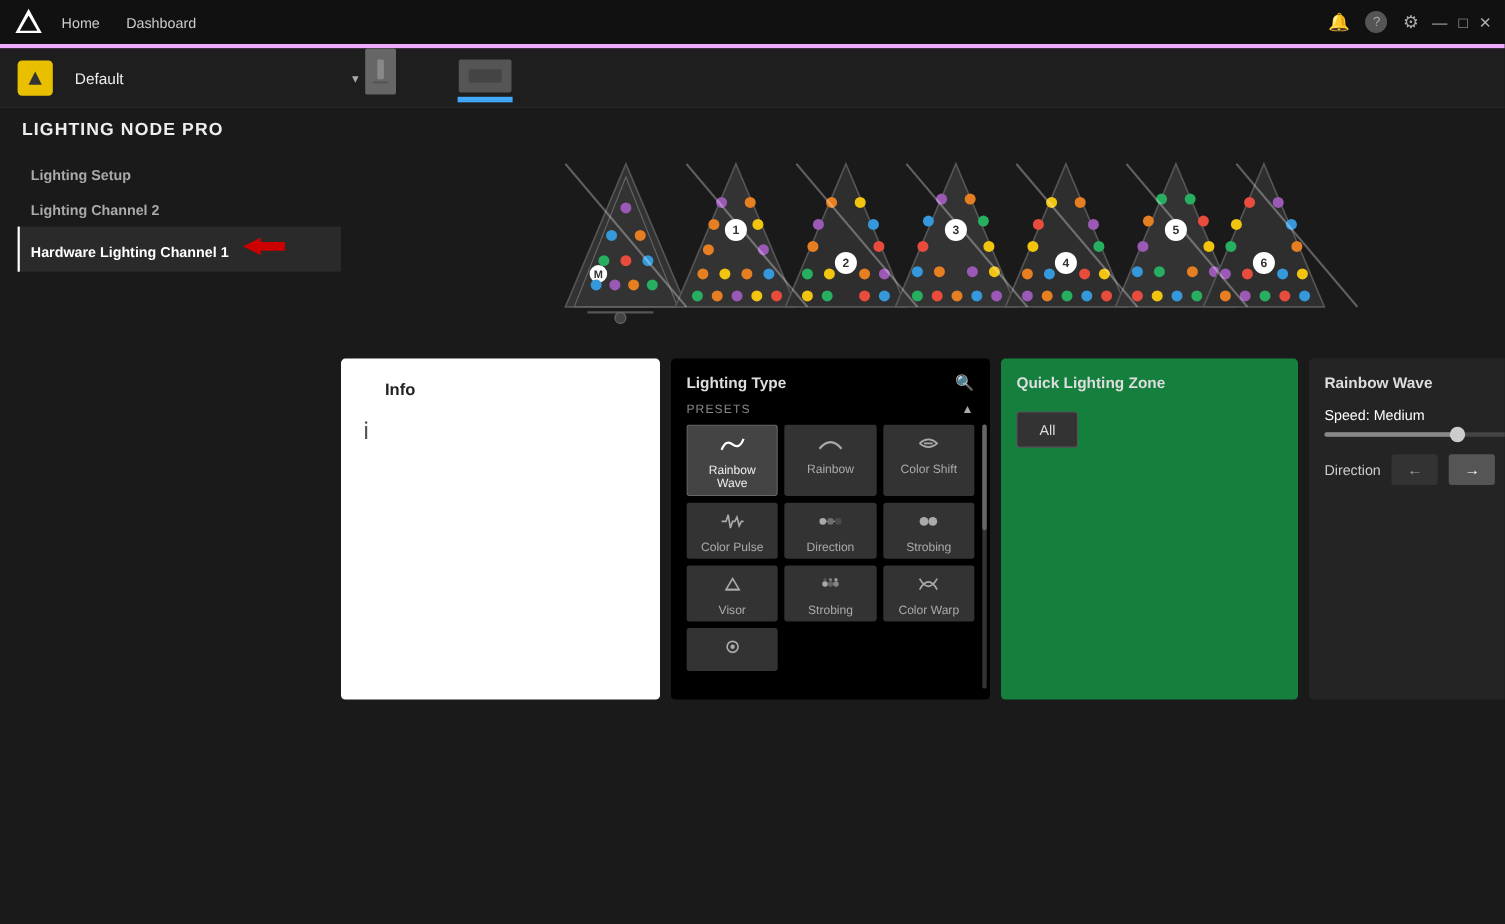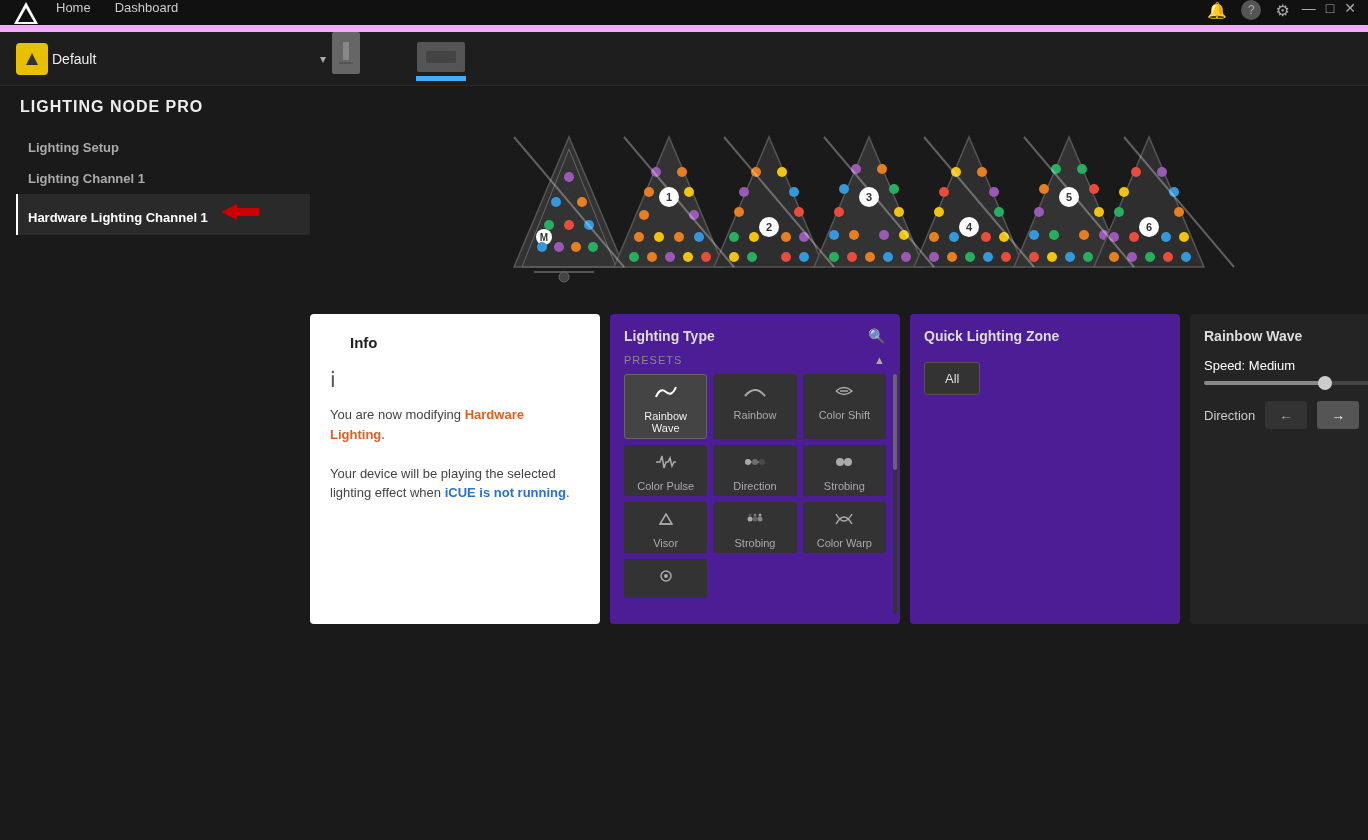--- a/index.html
+++ b/index.html
@@ -9,25 +9,25 @@
       background: #1a1a1a;
       color: #ccc;
       font-family: 'Segoe UI', Arial, sans-serif;
       font-size: 13px;
       overflow: hidden;
     }
 
     
     .topbar {
       background: #111;
-      height: 32px;
-      display: flex;
-      align-items: flex-start;
+      height: 44px;
+      display: flex;
+      align-items: center;
       padding: 0 12px;
-      border-bottom: 7px solid #f0abfc;
+      border-bottom: 4px solid #f0abfc;
     }
     .topbar-logo {
       width: 28px; height: 28px;
       margin-right: 16px;
     }
     .topbar-nav {
       display: flex;
       gap: 24px;
       flex: 1;
     }
@@ -155,21 +155,21 @@
       font-size: 13px;
       color: #444;
       line-height: 1.5;
     }
     .info-panel .info-text .hw { color: #e06020; font-weight: 600; }
     .info-panel .info-text .hl { color: #2a70d0; font-weight: 600; }
 
     
     .lighting-type-panel {
       width: 290px;
-      background: #4c1d95;
+      background: #000000;
       border-radius: 4px;
       padding: 14px;
       flex-shrink: 0;
       position: relative;
     }
     .panel-title {
       font-size: 14px;
       font-weight: bold;
       color: #ddd;
       margin-bottom: 10px;
@@ -216,21 +216,21 @@
       color: #aaa;
     }
     .preset-btn.selected .preset-icon { color: #fff; }
     .preset-btn:last-child {
       grid-column: 1;
     }
 
     
     .quick-zone-panel {
       width: 270px;
-      background: #4c1d95;
+      background: #15803d;
       border-radius: 4px;
       padding: 14px;
       flex-shrink: 0;
     }
     .all-btn {
       background: #333;
       border: 1px solid #555;
       color: #ddd;
       padding: 8px 20px;
       border-radius: 3px;
@@ -318,21 +318,21 @@
     <span>⚙</span>
   </div>
   <div class="win-btns">
     <span class="win-btn">—</span>
     <span class="win-btn">□</span>
     <span class="win-btn">✕</span>
   </div>
 </div>
 
 <div style="display:flex;align-items:center;background:#1e1e1e;height:54px;border-bottom:1px solid #2a2a2a;padding:0 16px;">
-  <div style="display:flex;align-items:center;gap:4px;width:310px;">
+  <div style="display:flex;align-items:center;gap:20px;width:310px;">
     <div class="profile-icon">
       <svg width="20" height="20" viewBox="0 0 20 20">
         <rect x="2" y="2" width="16" height="16" rx="2" fill="#e8c000"></rect>
         <polygon points="10,4 16,16 4,16" fill="#333"></polygon>
       </svg>
     </div>
     <span class="profile-name">Default</span>
     <span class="profile-arrow">▾</span>
   </div>
 
@@ -355,21 +355,21 @@
 
 <div style="display:flex;height:calc(840px - 94px);">
 
   <div class="sidebar">
     <div class="sidebar-title">LIGHTING NODE PRO</div>
 
     <div class="sidebar-item">
       <span>Lighting Setup</span>
     </div>
     <div class="sidebar-item">
-      <span>Lighting Channel 1</span>
+      <span>Lighting Channel 2</span>
     </div>
     <div class="sidebar-item active">
       <span>Hardware Lighting Channel 1</span>
       <span class="arrow-annotation">
         
         <svg width="40" height="20" viewBox="0 0 40 20">
           <polygon points="40,6 18,6 18,2 2,10 18,18 18,14 40,14" fill="#cc0000"></polygon>
         </svg>
       </span>
     </div>
@@ -541,27 +541,20 @@
         <line x1="40" y1="145" x2="100" y2="145" stroke="#555" stroke-width="2"></line>
         <circle cx="70" cy="150" r="5" fill="#444" stroke="#666" stroke-width="1"></circle>
       </svg>
     </div>
 
     <div class="bottom-panels">
 
       <div class="info-panel">
         <div class="info-title">Info</div>
         <div class="info-icon">ℹ</div>
-        <div class="info-text">
-          <p>
-            <span>You are now modifying </span><span class="hw">Hardware Lighting</span><span>.</span>
-          </p>
-          <br>
-          <p>Your device will be playing the selected lighting effect when <span class="hl">iCUE is not running</span>.</p>
-        </div>
       </div>
 
       <div class="lighting-type-panel">
         <div class="panel-title">
           <span>Lighting Type</span>
           <span class="search-icon">🔍</span>
         </div>
         <div class="presets-label">
           <span>PRESETS</span>
           <span class="collapse-icon">▲</span>

